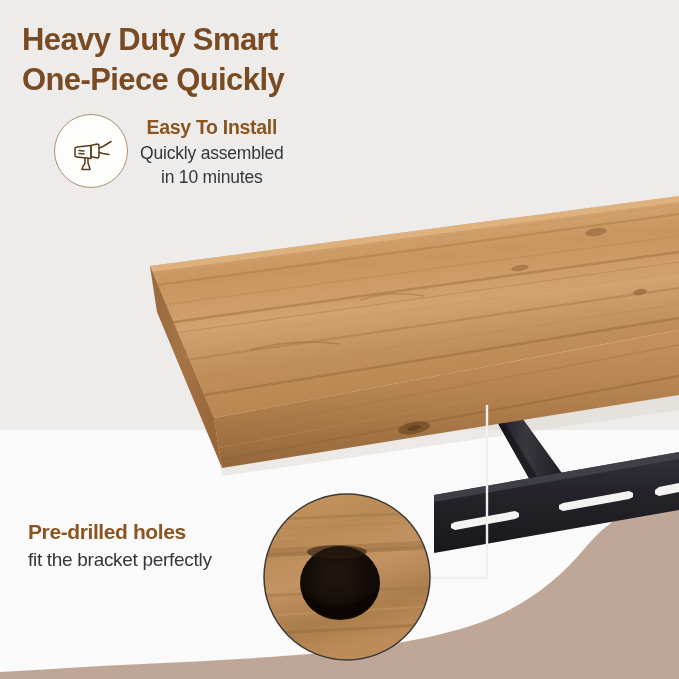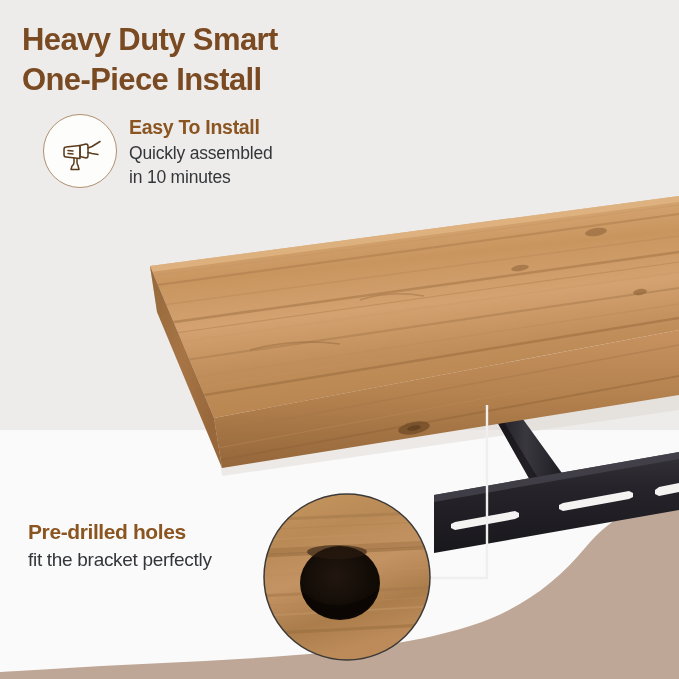--- a/index.html
+++ b/index.html
@@ -49,21 +49,21 @@
     letter-spacing: -0.6px;
   }
   .heading .line { display: block; white-space: nowrap; }
 
   
   .feature {
     position: absolute;
     display: flex;
     align-items: flex-start;
   }
-  .feature-1 { left: 43px; top: 110px; }
+  .feature-1 { left: 54px; top: 110px; text-align: center; }
   .feature-2 { left: 357px; top: 110px; }
 
   .feature-icon {
     width: 74px;
     height: 74px;
     border-radius: 50%;
     background: #fdfdfc;
     border: 1.4px solid #b09070;
     box-sizing: border-box;
     flex: 0 0 auto;
@@ -284,21 +284,21 @@
         <ellipse cx="340" cy="583" rx="40" ry="37" fill="url(#holeGrad)"></ellipse>
         <path d="M302,592 q34,28 76,-2 q-8,26 -40,28 q-30,-2 -36,-26 Z" fill="#0a0603" opacity="0.75"></path>
         <ellipse cx="337" cy="552" rx="30" ry="7" fill="#2c1d10" opacity="0.6"></ellipse>
       </g>
       <circle cx="347" cy="577" r="83" fill="none" stroke="#3c3a38" stroke-width="1.5"></circle>
     </g>
   </svg>
 
   <div class="heading">
     <span class="line">Heavy Duty Smart</span>
-    <span class="line">One-Piece Install</span>
+    <span class="line">One-Piece Quickly</span>
   </div>
 
   <div class="feature feature-1">
     <div class="feature-icon">
       <svg width="48" height="48" viewBox="0 0 48 48">
         <g fill="none" stroke="#5a3b1c" stroke-width="1.5" stroke-linejoin="round" stroke-linecap="round">
           <path d="M10,20 q-2,0 -2,2.5 l0,5 q0,2.5 2,2.5 l14,1.5 l0,-13 Z"></path>
           <path d="M24,18.5 l6,-1.5 q2,0 2,2.5 l0,9 q0,2.5 -2,2.5 l-6,-1.5 Z"></path>
           <path d="M32,21 l4,-1.5 l8,-5"></path>
           <path d="M32,25.5 l4,1 l6,1"></path>

